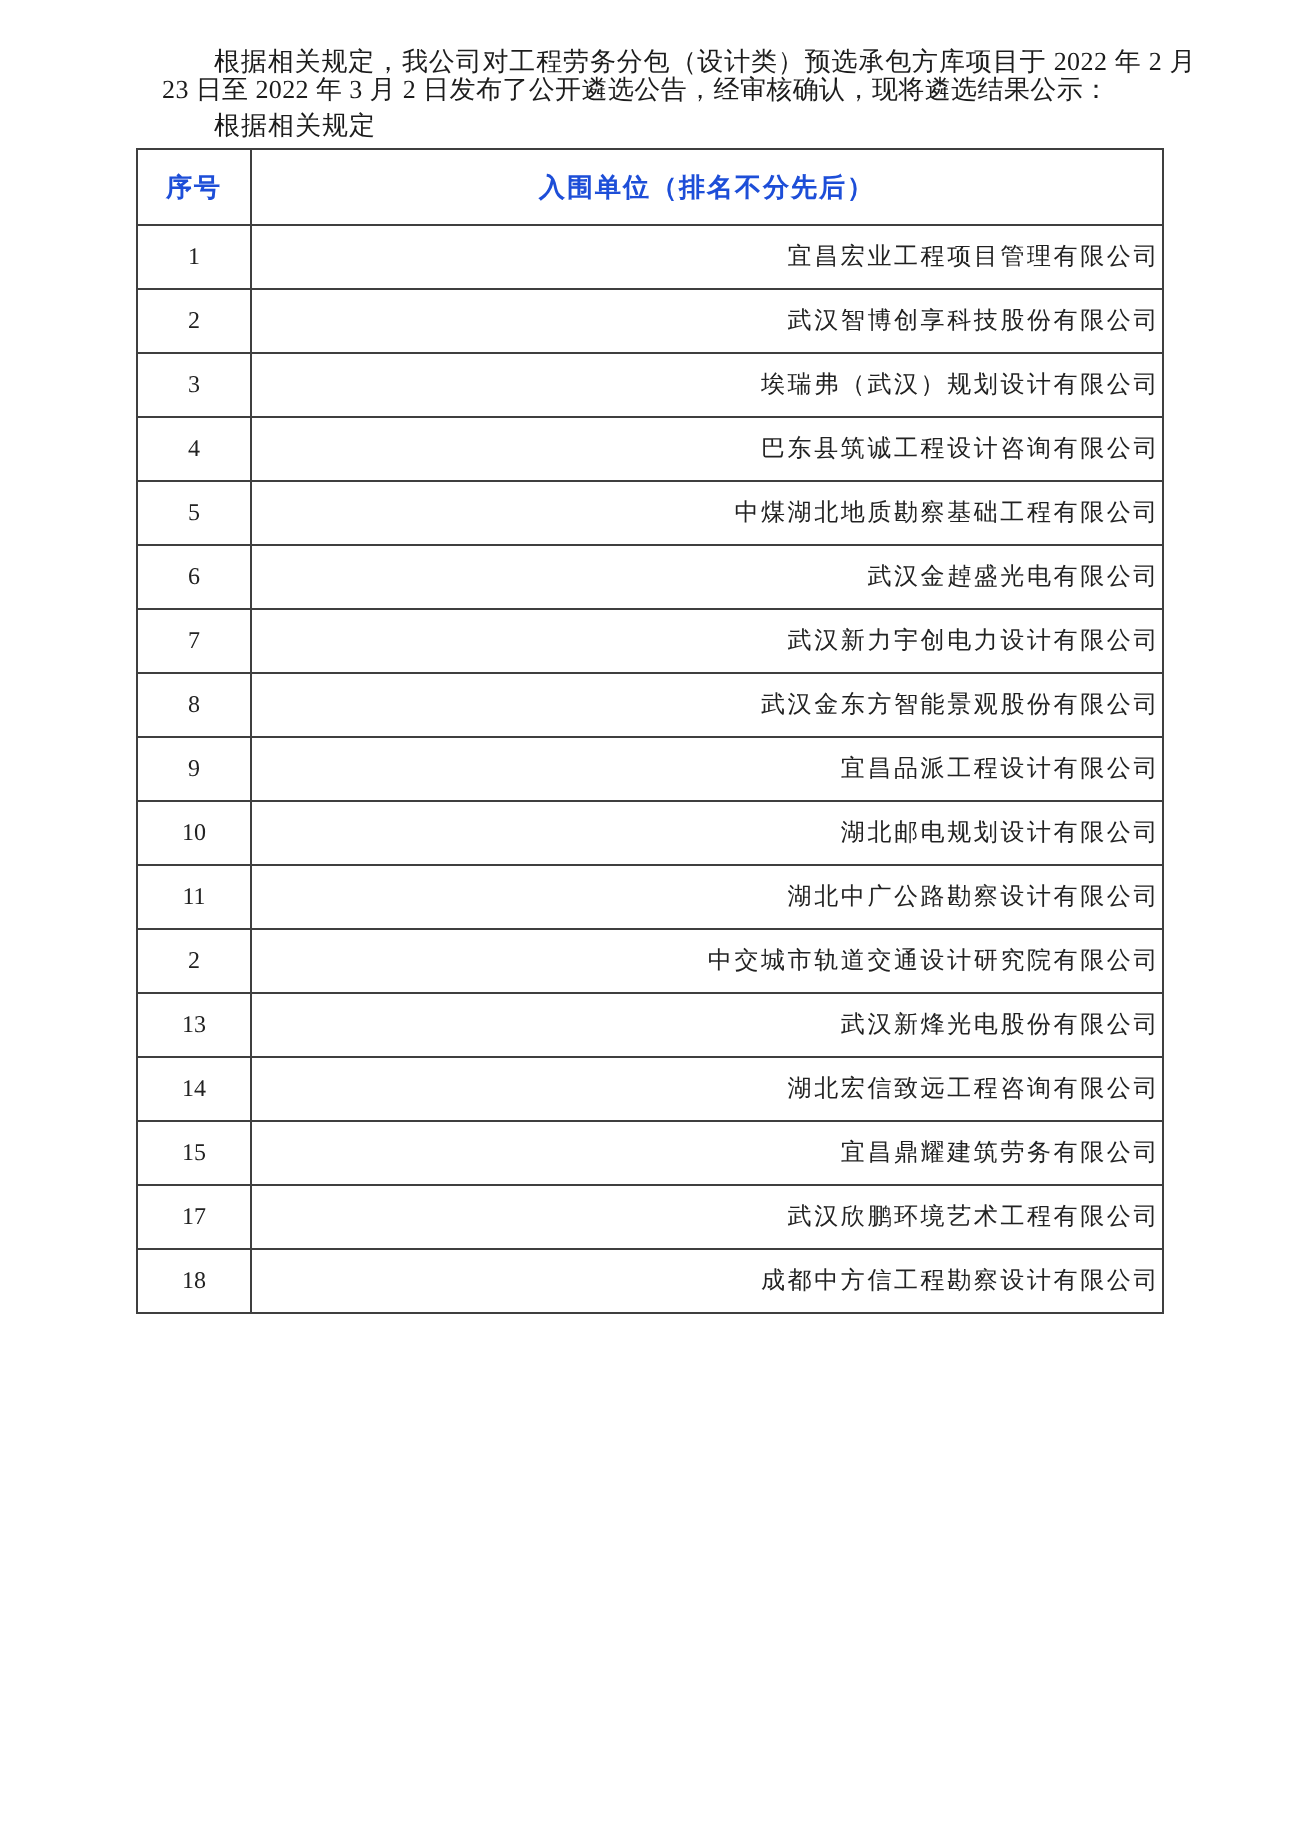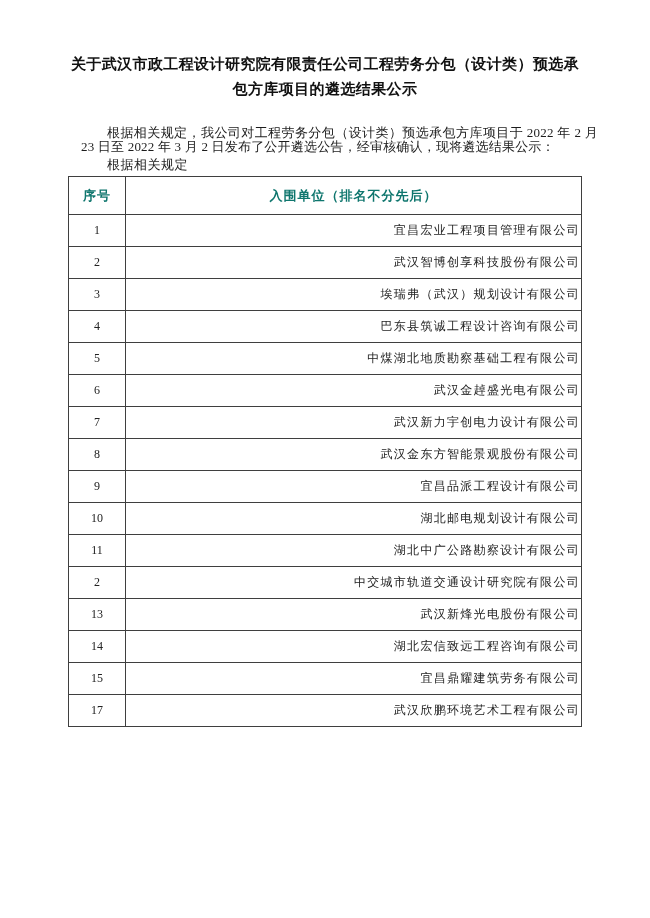--- a/index.html
+++ b/index.html
@@ -49,21 +49,21 @@
     border:1px solid #3f3f3f;
     background:#fff;
     box-sizing:border-box;
   }
   table.results th{
     height:38px;
     font-size:13px;
     font-weight:bold;
     text-align:center;
     letter-spacing:1px;
-    color:#0f766e;
+    color:#1d4ed8;
   }
   table.results td{
     height:32px;
     font-size:12px;
     color:#222;
   }
   td.seq{
     text-align:center;
     letter-spacing:0;
     font-size:12.5px;
@@ -73,21 +73,20 @@
     padding-left:8px;
     letter-spacing:1.3px;
     font-family:Liberation Serif, serif;
   }
 </style>
 </head>
 <body>
 
 <div class="page">
 
-  <h1 class="doc-title">关于武汉市政工程设计研究院有限责任公司工程劳务分包（设计类）预选承包方库项目的遴选结果公示</h1>
 
   <p class="intro">根据相关规定，我公司对工程劳务分包（设计类）预选承包方库项目于 2022 年 2 月 23 日至 2022 年 3 月 2 日发布了公开遴选公告，经审核确认，现将遴选结果公示：</p>
 
   <p class="list-intro">根据相关规定</p>
 
   <table class="results">
     <colgroup>
         <col class="c-seq">
         <col class="c-name">
       </colgroup>
@@ -155,16 +154,20 @@
         <td class="company">湖北宏信致远工程咨询有限公司</td>
       </tr>
       <tr>
         <td class="seq">15</td>
         <td class="company">宜昌鼎耀建筑劳务有限公司</td>
       </tr>
       <tr>
         <td class="seq">17</td>
         <td class="company">武汉欣鹏环境艺术工程有限公司</td>
       </tr>
+      <tr>
+        <td class="seq">18</td>
+        <td class="company">成都中方信工程勘察设计有限公司</td>
+      </tr>
     </tbody>
   </table>
 
 </div>
 
 </body></html>

